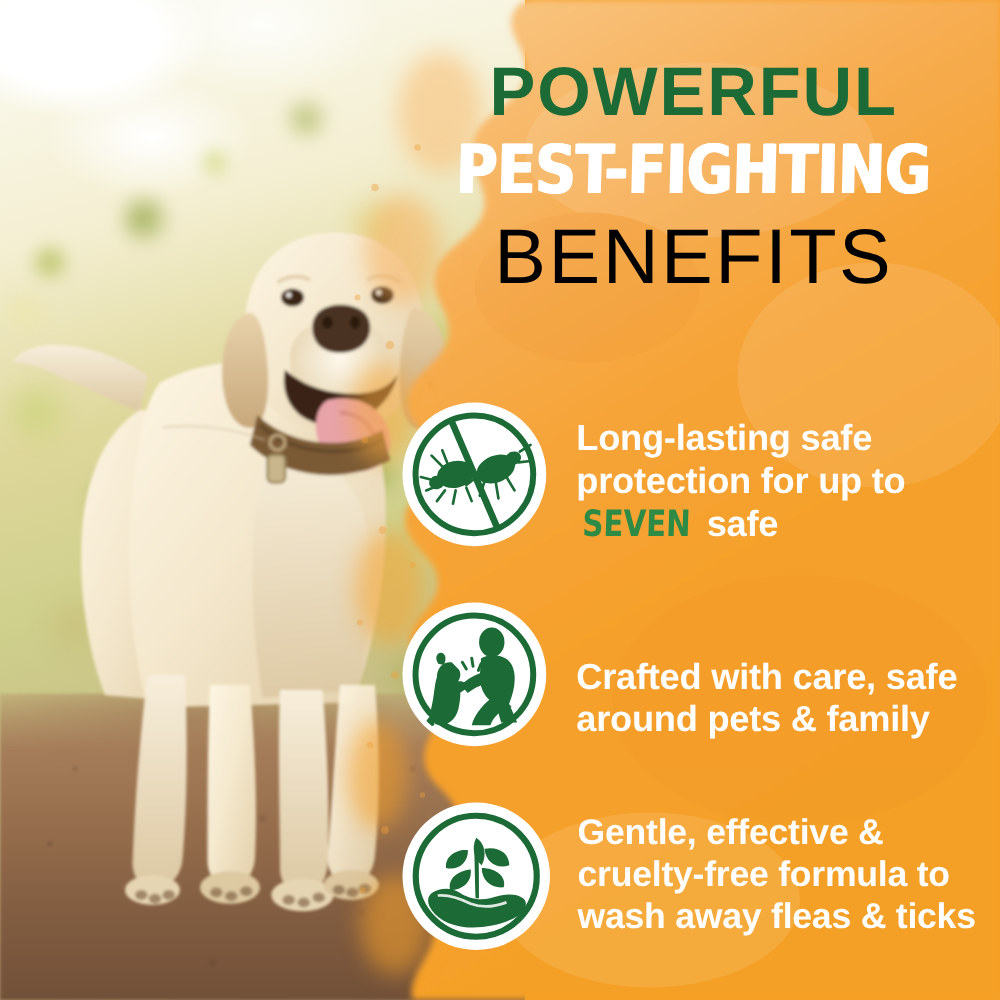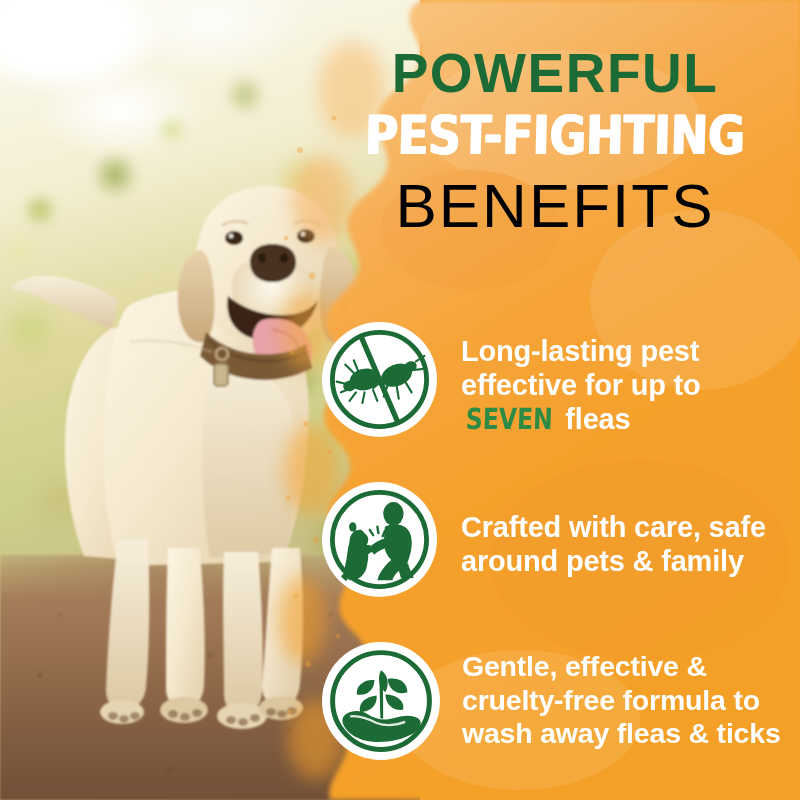--- a/index.html
+++ b/index.html
@@ -111,21 +111,21 @@
     color:#000000;
   }
 
   
   .benefit{
     position:absolute;
     display:flex;
     align-items:flex-start;
   }
   #benefit-0{left:326px;top:326px;width:470px;}
-  #benefit-1{left:326px;top:486px;width:470px;}
+  #benefit-1{left:326px;top:486px;width:470px;align-items:flex-end;}
   #benefit-2{left:326px;top:646px;width:478px;}
 
   .icon-badge{
     flex:0 0 auto;
     width:107px;height:107px;
     border-radius:50%;
     background:#ffffff;
     box-shadow:0 0 0 4px #ffffff;
     display:flex;align-items:center;justify-content:center;
     overflow:hidden;
@@ -395,21 +395,21 @@
               <path d="M66 56 L68 68"></path>
             <path d="M58 54 L54 66"></path>
               <path d="M54 50 L44 58"></path>
           </g>
         </g>
 
         <line x1="32" y1="8" x2="68" y2="92" stroke="#1C6B36" stroke-width="5"></line>
       </svg>
     </div>
     <div class="benefit-text">
-      <span>Long-lasting pest effective for up to </span><span class="hl-seven">SEVEN</span><span> fleas</span>
+      <span>Long-lasting safe protection for up to </span><span class="hl-seven">SEVEN</span><span> safe</span>
     </div>
   </div>
 
   <div class="benefit" id="benefit-1">
     <div class="icon-badge">
       <svg viewBox="0 0 100 100" width="107" height="107">
         <circle cx="50" cy="50" r="46" fill="#ffffff"></circle>
         <circle cx="50" cy="50" r="44" fill="none" stroke="#1C6B36" stroke-width="4.5"></circle>
         <g fill="#1C6B36">
 

